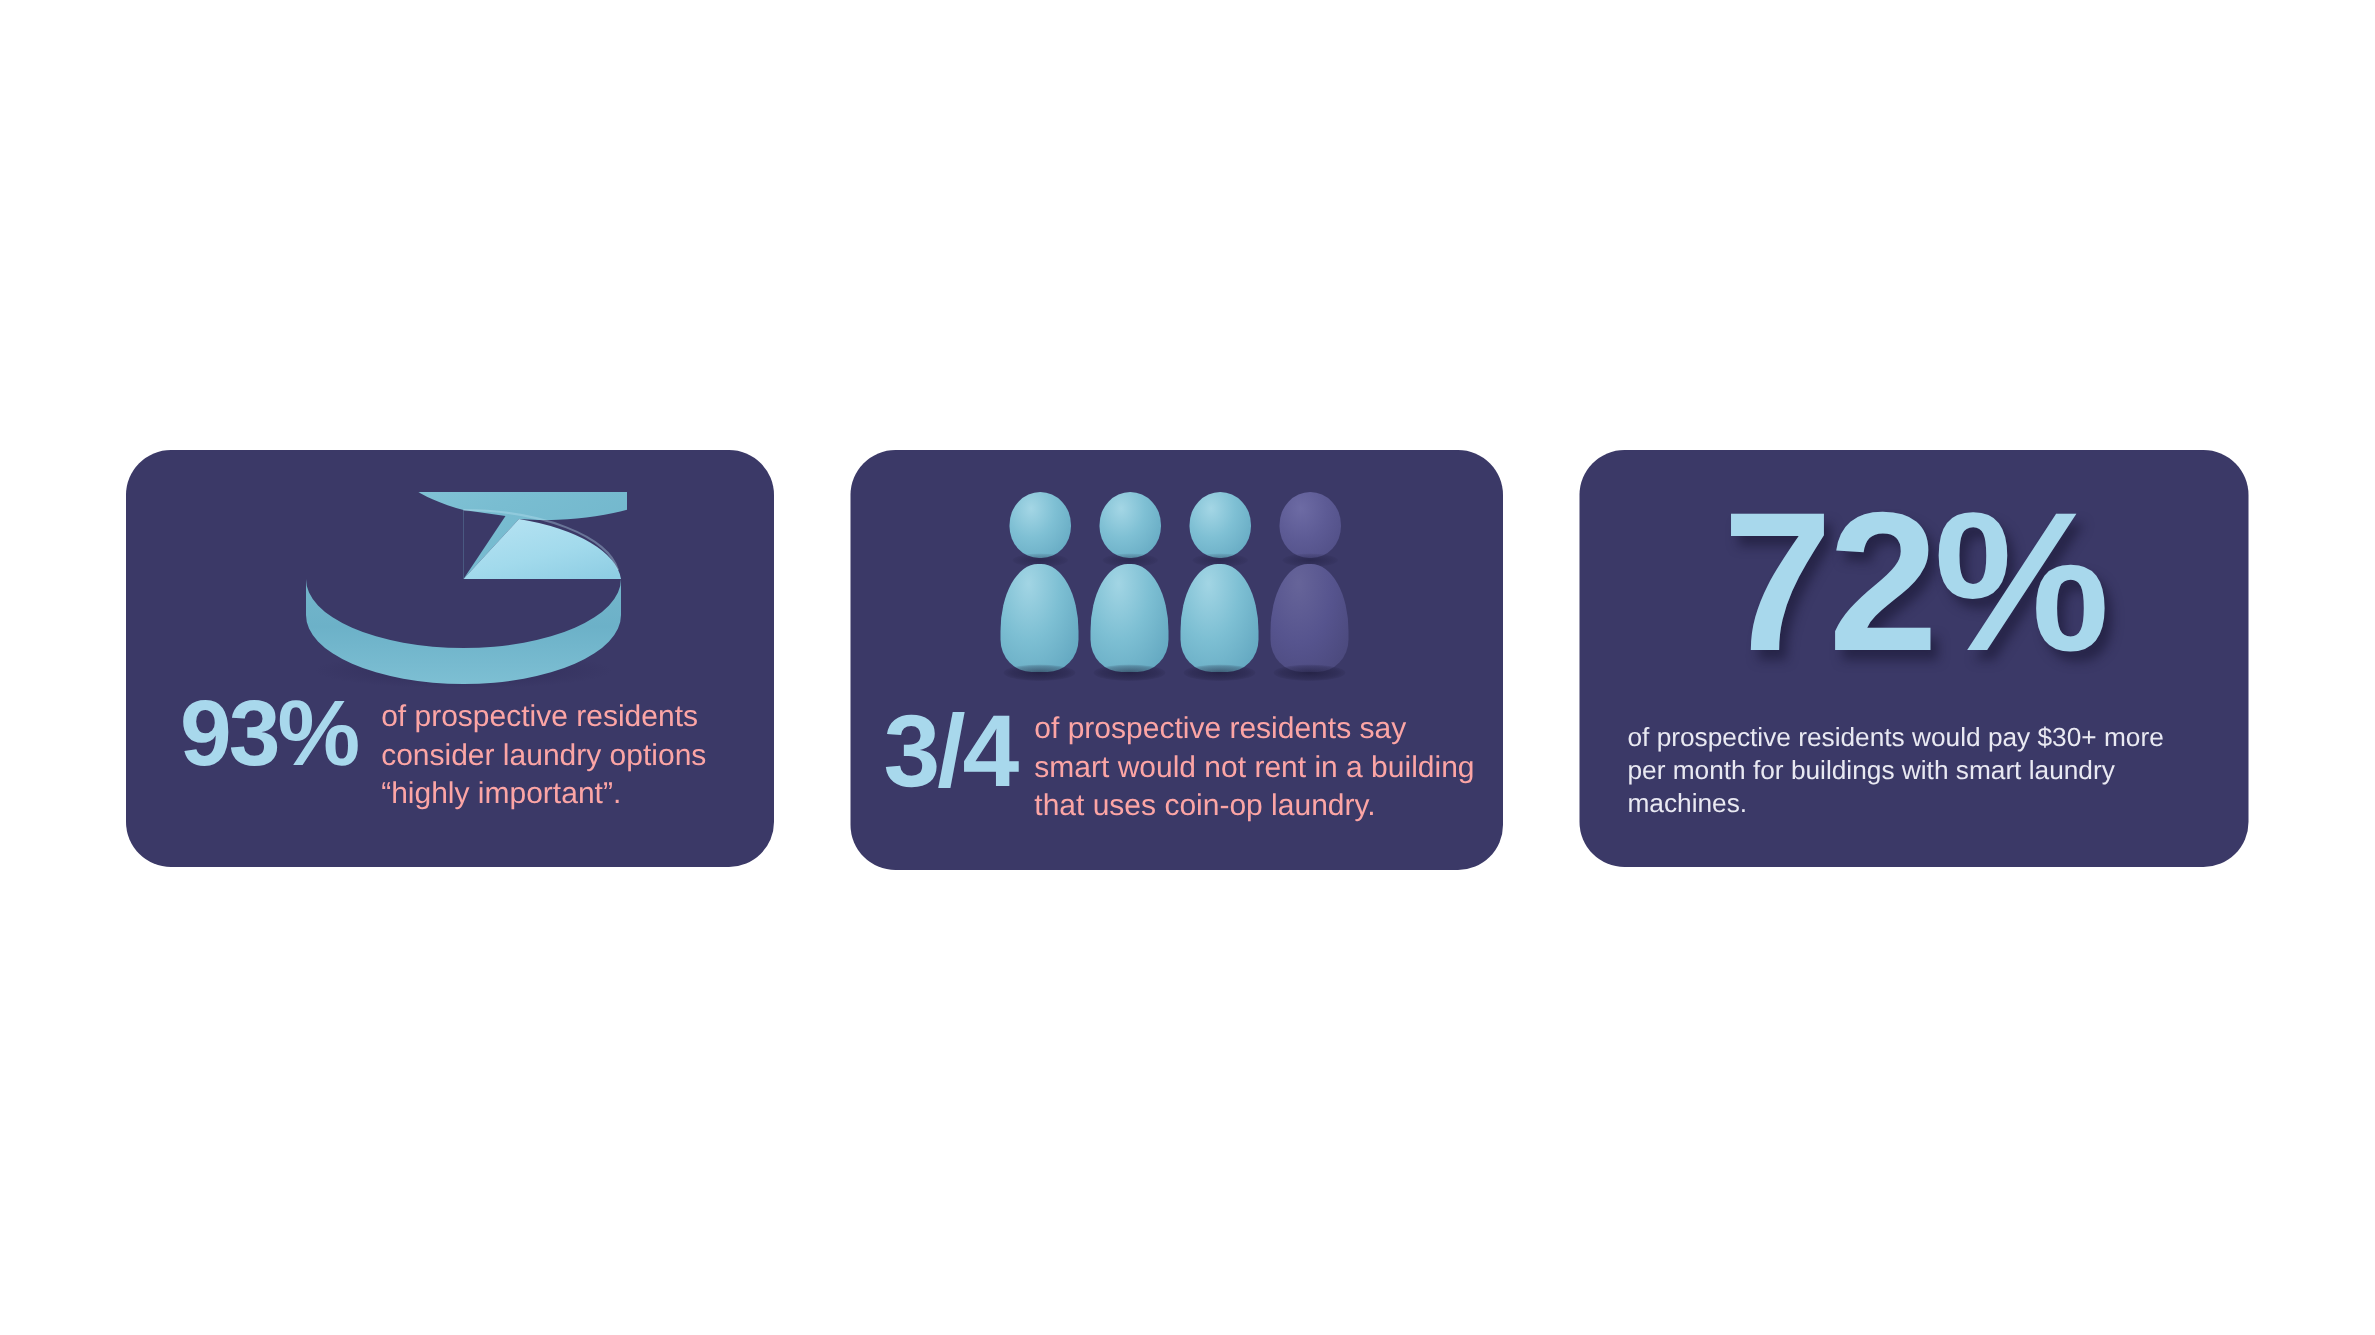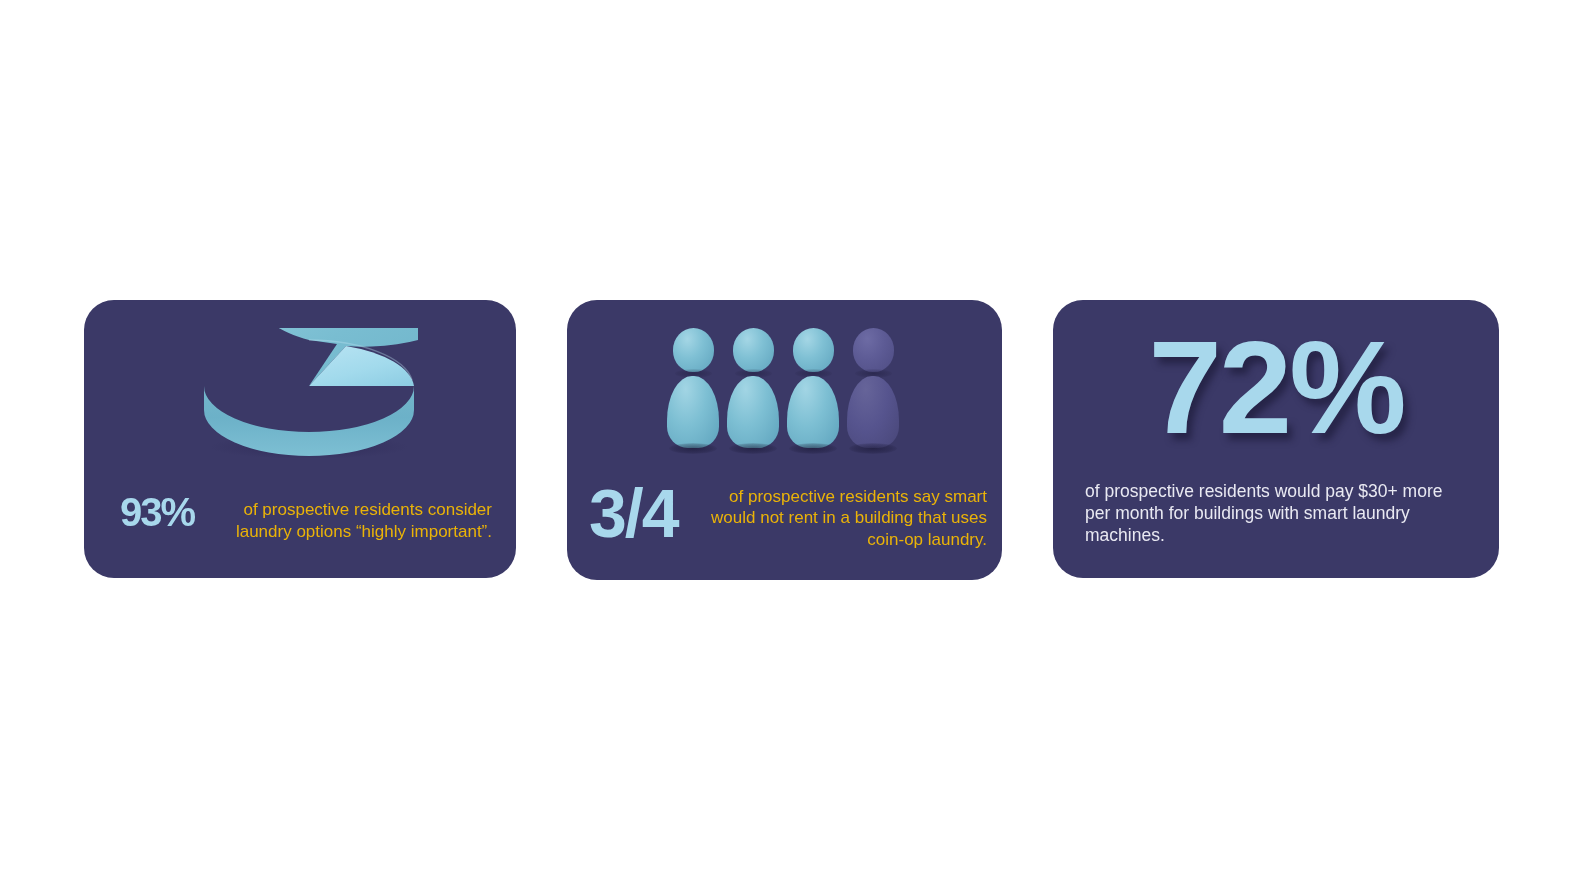--- a/index.html
+++ b/index.html
@@ -148,30 +148,29 @@
   #card-2 .stat-row { left: 22px; bottom: 30px; width: 398px; }
 
   .stat-figure {
     flex: 0 0 auto;
     font-weight: 700;
     color: #a8d8ec;
     line-height: 0.92;
     letter-spacing: -2px;
     white-space: nowrap;
   }
-  #card-1 .stat-figure { font-size: 40px; margin-right: 16px; margin-top: 2px; }
+  #card-1 .stat-figure { font-size: 62px; margin-right: 16px; margin-top: 2px; }
   #card-2 .stat-figure { font-size: 68px; margin-right: 12px; margin-top: 0px; }
 
   .stat-desc {
     flex: 1 1 auto;
-    font-size: 17px;
+    font-size: 20px;
     line-height: 1.26;
-    color: #eab308;
+    color: #fca5a5;
     padding-top: 7px;
-    text-align: right;
   }
   #card-2 .stat-desc { padding-top: 4px; }
 
   
   #card-3 .stat-desc-block {
     position: absolute;
     left: 32px;
     bottom: 32px;
     width: 372px;
     font-size: 17.5px;

